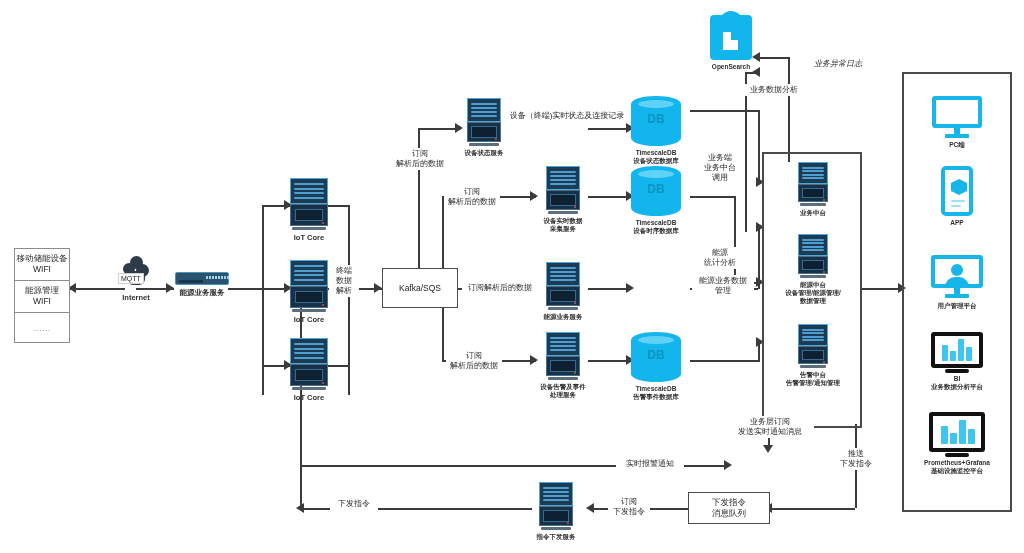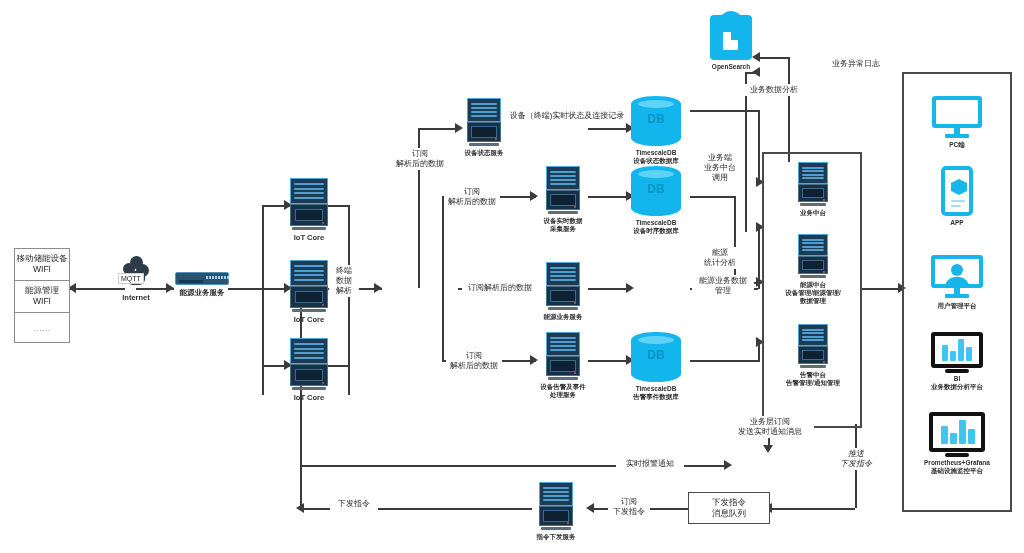--- a/index.html
+++ b/index.html
@@ -275,20 +275,21 @@
       <div class="srv-led" style="right:4px;bottom:6px;"></div>
       <div class="srv-base" style="height:3px;margin:1px 2px 0;"></div>
     </div>
     <div class="cap">IoT Core</div>
   </div>
 
   <div class="elab" style="left:329px;top:265px;width:26px;">终端
 数据
 解析</div>
 
+  <div class="box" style="left:382px;top:268px;width:76px;height:40px;">Kafka/SQS</div>
 
   <div class="elab" style="left:392px;top:148px;width:52px;">订阅
 解析后的数据</div>
   <div class="elab" style="left:444px;top:186px;width:52px;">订阅
 解析后的数据</div>
   <div class="elab" style="left:462px;top:282px;width:72px;">订阅解析后的数据</div>
   <div class="elab" style="left:446px;top:350px;width:52px;">订阅
 解析后的数据</div>
 
   <div class="node" style="left:462px;top:98px;width:44px;">
@@ -412,21 +413,21 @@
     <div class="os-ico" style="width:42px;height:48px;">
       <div class="os-handle" style="left:9px;top:-1px;width:24px;height:14px;"></div>
       <div class="os-body"></div>
       <div class="os-doc" style="left:13px;top:20px;width:15px;height:18px;"></div>
       <div class="os-doc2" style="left:21px;top:20px;width:8px;height:8px;"></div>
     </div>
     <div class="cap small">OpenSearch</div>
   </div>
 
   <div class="elab" style="left:744px;top:84px;width:56px;">业务数据分析</div>
-  <div class="elab" style="left:826px;top:58px;width:56px;">业务异常日志</div>
+  <div class="elab" style="left:808px;top:58px;width:56px;font-style:italic;">业务异常日志</div>
 
   <div class="bigbox" style="left:762px;top:152px;width:100px;height:276px;"></div>
 
   <div class="node" style="left:790px;top:162px;width:46px;">
     <div class="srv" style="width:30px;height:44px;">
       <div class="srv-top" style="height:22px;">
         <div class="srv-bar"></div>
           <div class="srv-bar"></div>
           <div class="srv-bar"></div>
           <div class="srv-bar"></div>
@@ -472,21 +473,21 @@
       <div class="srv-led" style="right:3px;bottom:5px;"></div>
       <div class="srv-base" style="height:3px;margin:1px 2px 0;"></div>
     </div>
     <div class="cap small">告警中台
 告警管理/通知管理</div>
   </div>
 
   <div class="elab" style="left:726px;top:416px;width:84px;">业务层订阅
 发送实时通知消息</div>
   <div class="elab" style="left:616px;top:458px;width:64px;">实时报警通知</div>
-  <div class="elab" style="left:836px;top:448px;width:36px;font-style:italic;">推送
+  <div class="elab" style="left:836px;top:448px;width:36px;">推送
 下发指令</div>
 
   <div class="box" style="left:688px;top:492px;width:82px;height:32px;">下发指令
 消息队列</div>
   <div class="elab" style="left:608px;top:496px;width:38px;">订阅
 下发指令</div>
 
   <div class="node" style="left:534px;top:482px;width:44px;">
     <div class="srv" style="width:34px;height:48px;">
       <div class="srv-top" style="height:24px;">

